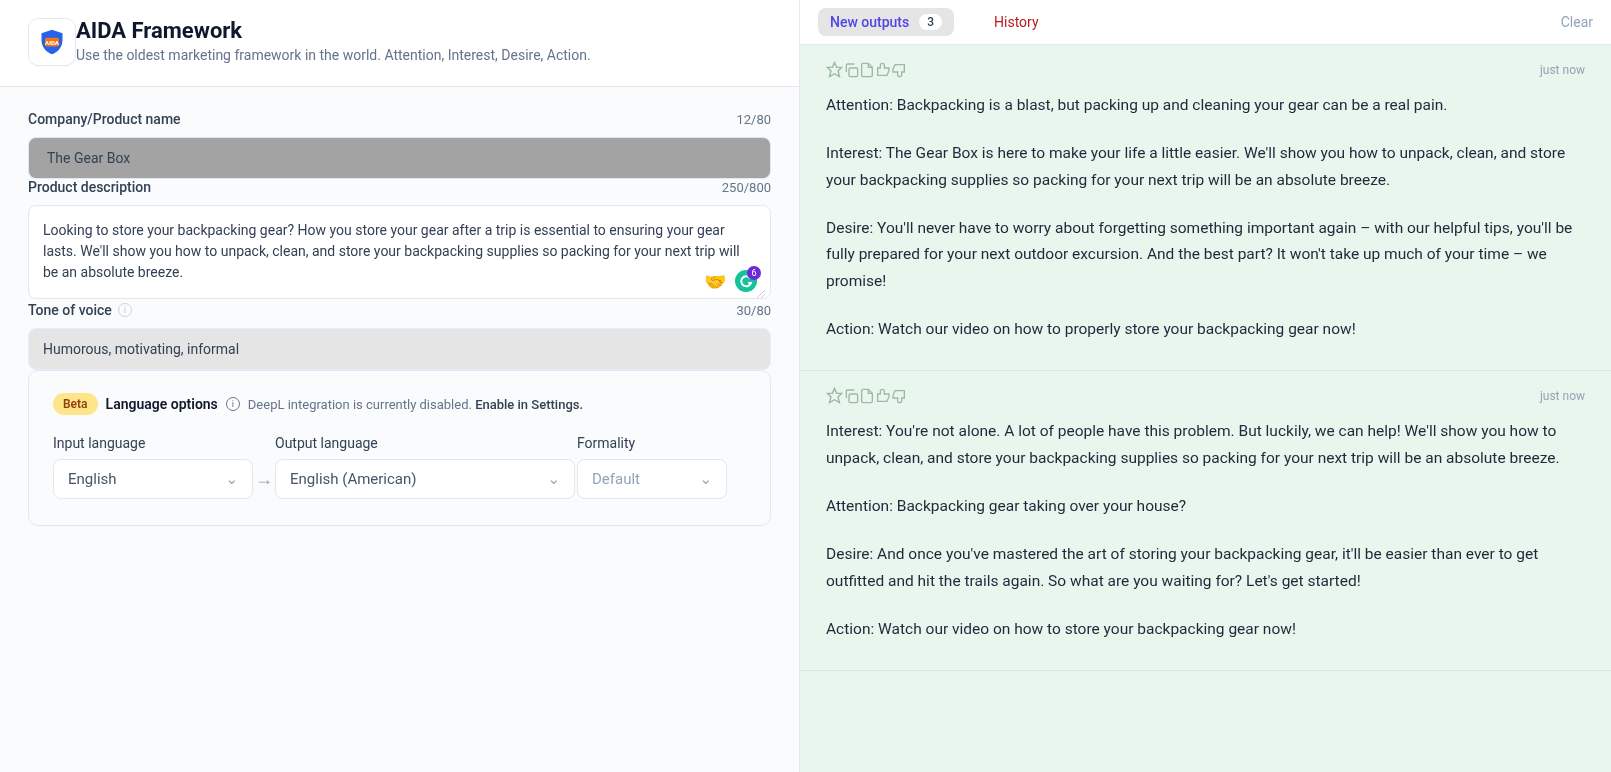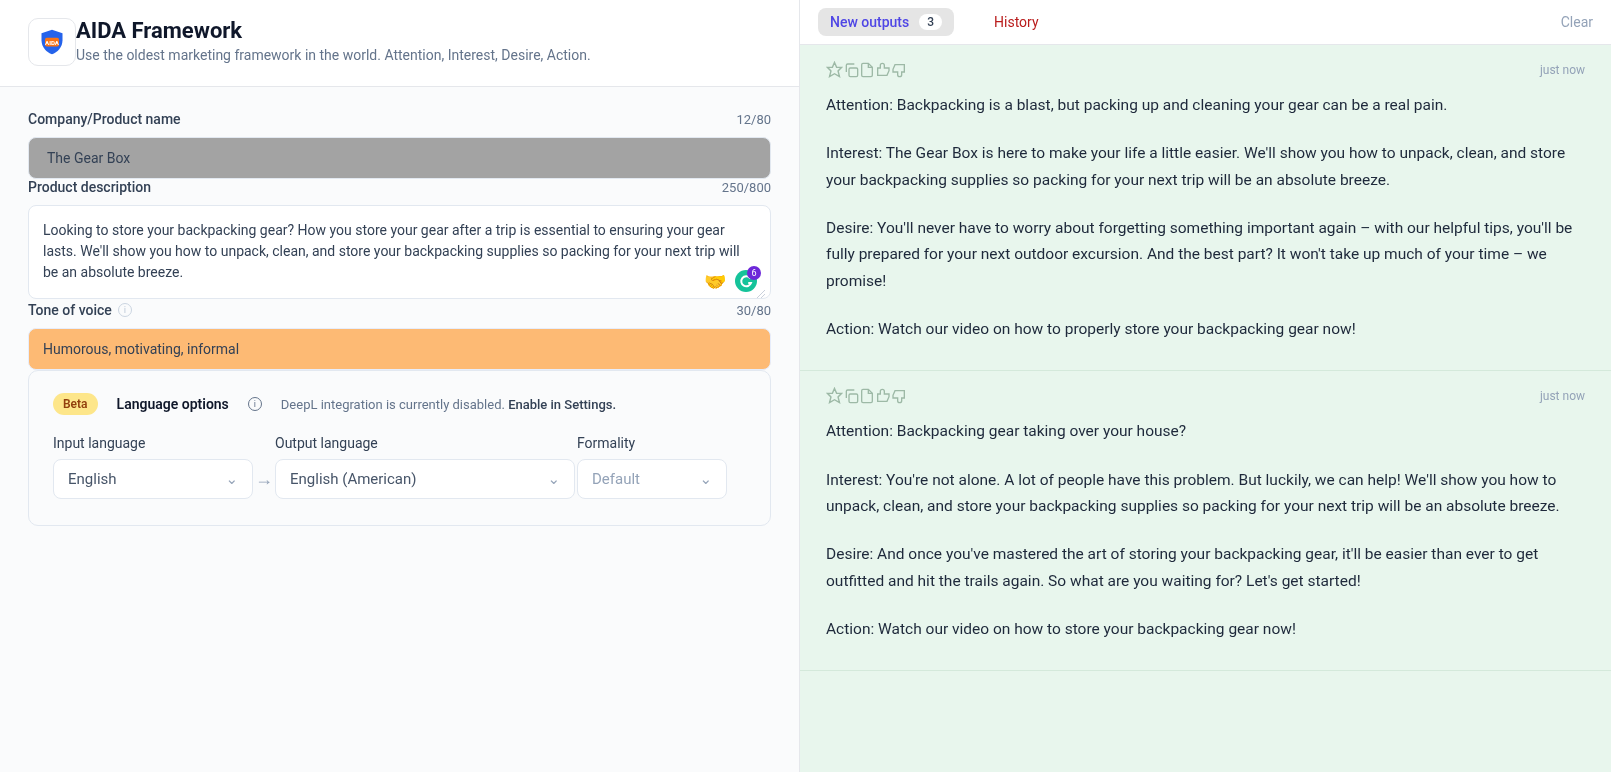--- a/index.html
+++ b/index.html
@@ -111,21 +111,21 @@
   }
   .resize-handle {
     position: absolute;
     right: 4px;
     bottom: 2px;
     width: 12px; height: 12px;
     opacity: 0.5;
   }
   .tone-input {
     width: 100%;
-    background: #fdba74;
+    background: #e5e5e5;
     border: 1px solid #e7edfb;
     border-radius: 8px;
     padding: 12px 14px;
     font-size: 14px;
     color: #334155;
     font-family: inherit;
   }
   .info-icon {
     width: 14px; height: 14px;
     border: 1px solid #cbd5e1;
@@ -138,21 +138,21 @@
   }
   .lang-box {
     border: 1px solid #e2e8f0;
     border-radius: 10px;
     padding: 22px 24px 26px 24px;
     background: #fafbfc;
   }
   .lang-header {
     display: flex;
     align-items: center;
-    gap: 19px;
+    gap: 8px;
     margin-bottom: 20px;
     flex-wrap: wrap;
   }
   .beta-badge {
     background: #fde68a;
     color: #92400e;
     font-size: 12px;
     font-weight: 600;
     padding: 4px 10px;
     border-radius: 999px;
@@ -449,20 +449,20 @@
             </svg>
           </span>
           <span class="out-icon">
             <svg width="16" height="16" viewBox="0 0 24 24" fill="none" stroke="currentColor" stroke-width="2">
               <path d="M10 15v4a3 3 0 0 0 6 0v-4h4V4H6L3 11v4z"></path>
             </svg>
           </span>
           <span class="timestamp">just now</span>
         </div>
         <div class="output-body">
+          <p>Interest: You're not alone. A lot of people have this problem. But luckily, we can help! We'll show you how to unpack, clean, and store your backpacking supplies so packing for your next trip will be an absolute breeze.</p>
           <p>Attention: Backpacking gear taking over your house?</p>
-          <p>Interest: You're not alone. A lot of people have this problem. But luckily, we can help! We'll show you how to unpack, clean, and store your backpacking supplies so packing for your next trip will be an absolute breeze.</p>
           <p>Desire: And once you've mastered the art of storing your backpacking gear, it'll be easier than ever to get outfitted and hit the trails again. So what are you waiting for? Let's get started!</p>
           <p>Action: Watch our video on how to store your backpacking gear now!</p>
         </div>
       </div>
     </div>
 </div>
 
 </body></html>

